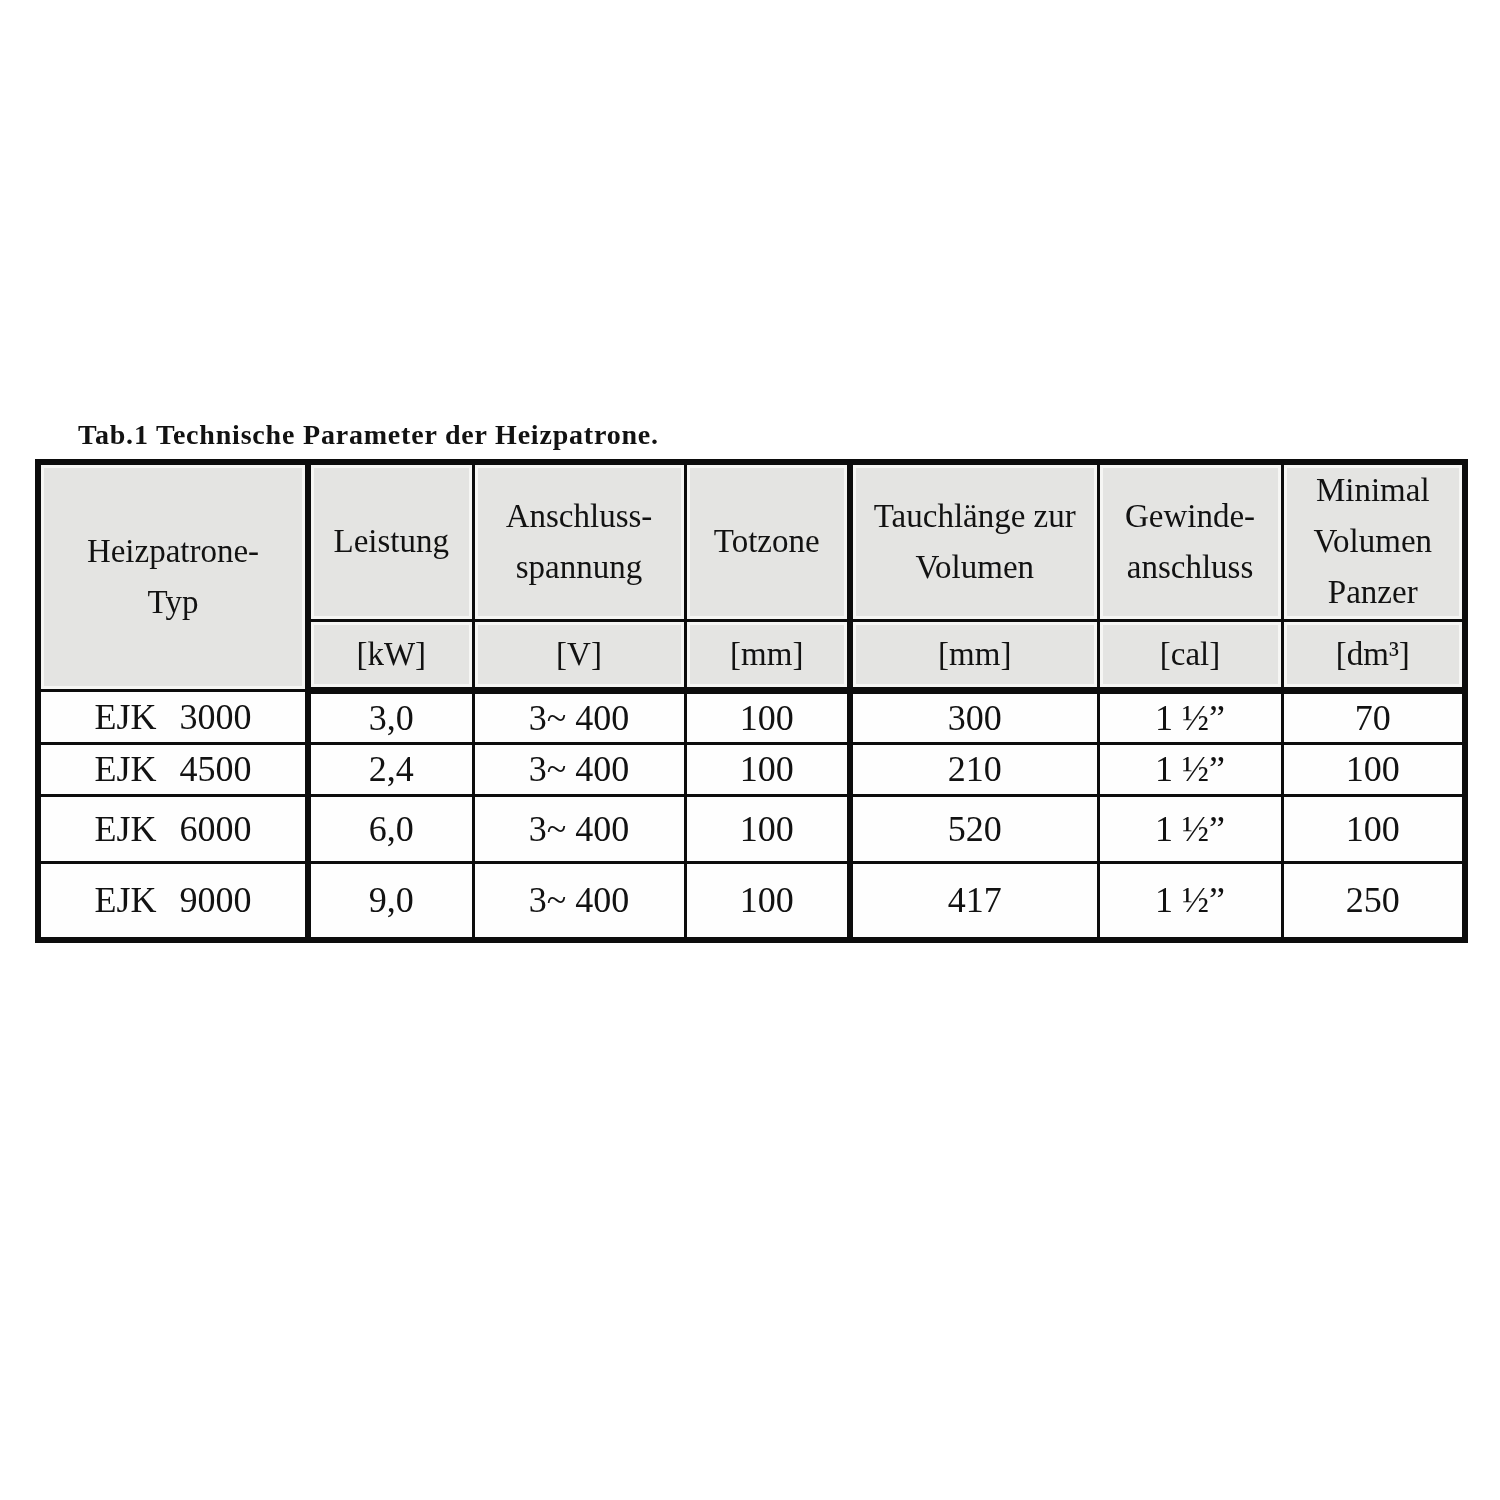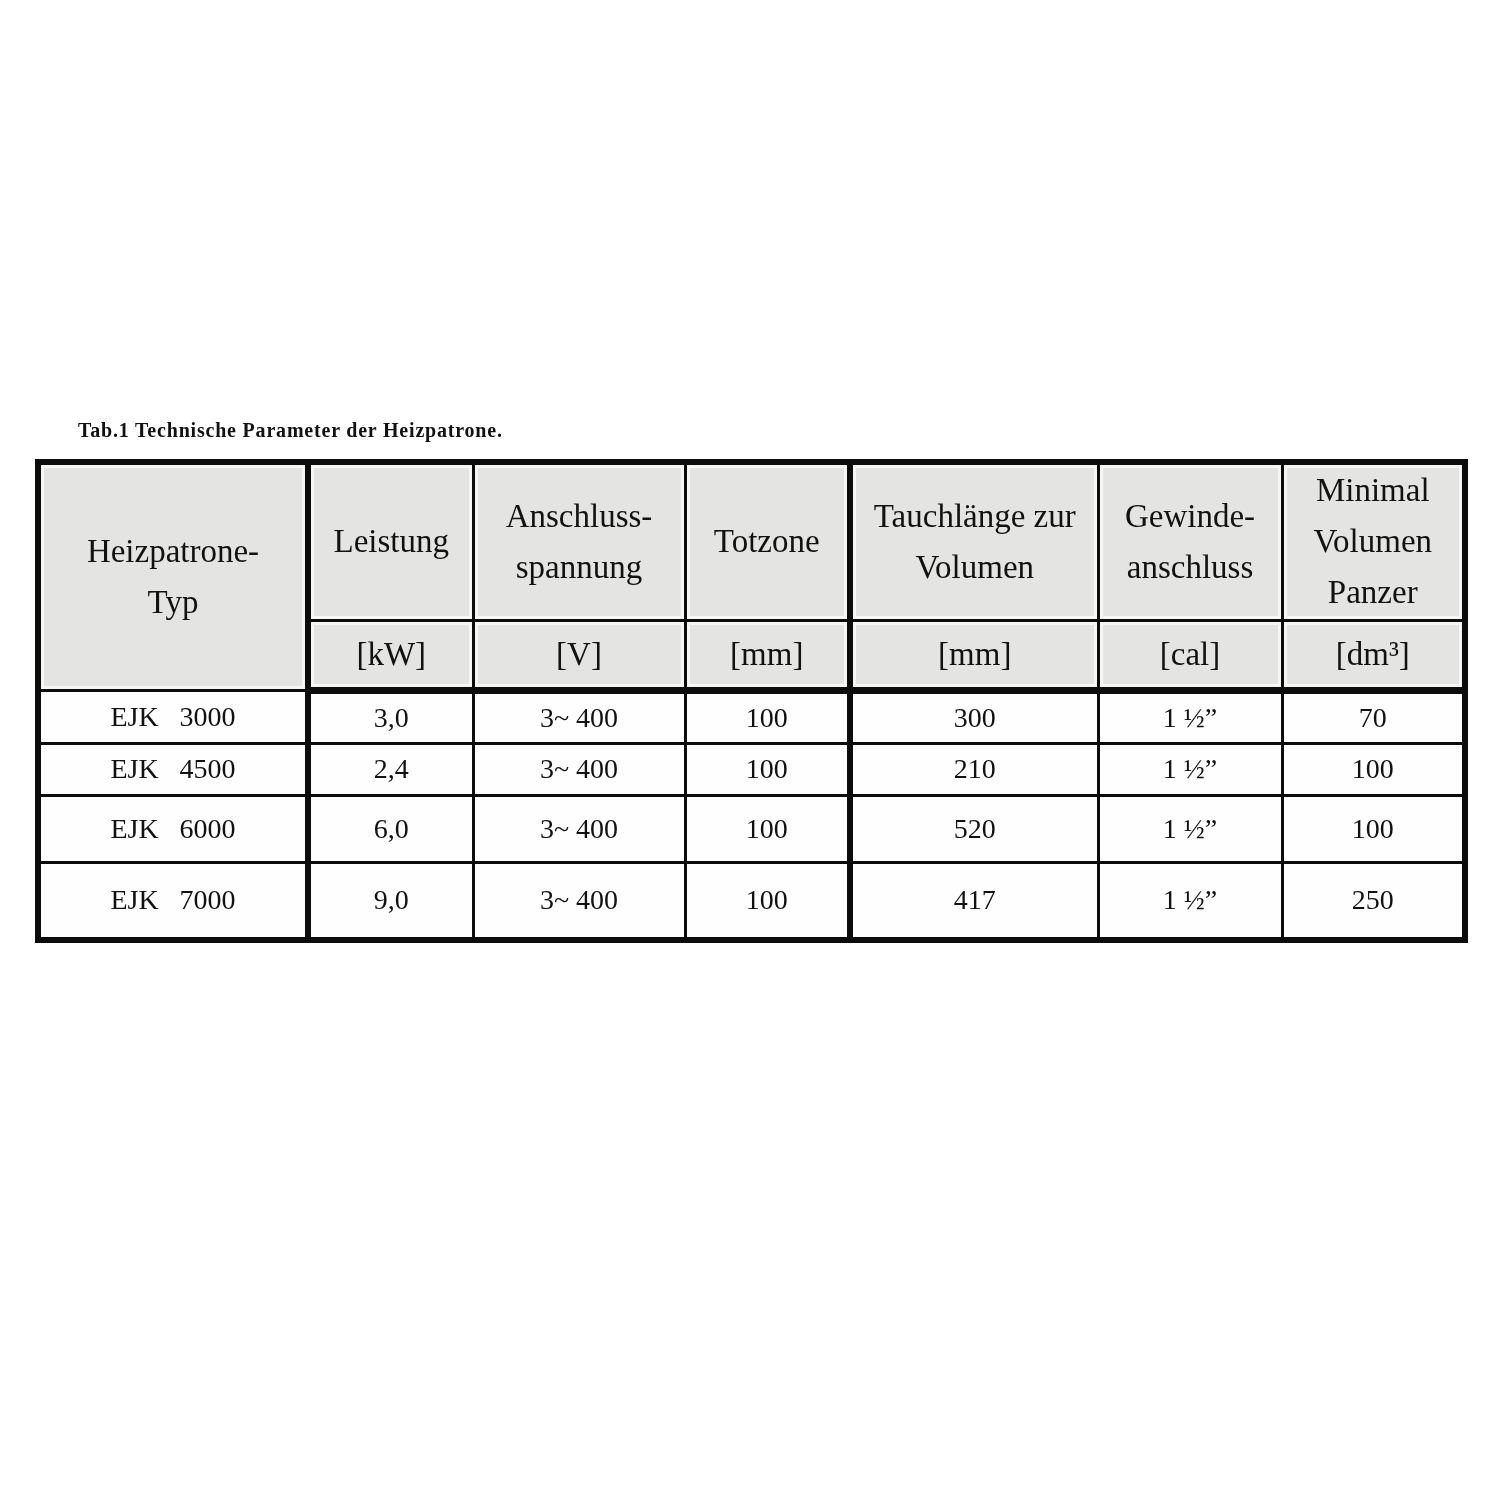--- a/index.html
+++ b/index.html
@@ -13,21 +13,21 @@
     height: 1500px;
     background: #ffffff;
     font-family: "Liberation Serif", "DejaVu Serif", serif;
     color: #121212;
     overflow: hidden;
   }
   .caption {
     position: absolute;
     left: 78px;
     top: 419px;
-    font-size: 20px;
+    font-size: 28px;
     font-weight: 700;
     letter-spacing: 0.8px;
     white-space: nowrap;
     font-family: Liberation Serif, serif;
   }
   table.params {
     position: absolute;
     left: 35px;
     top: 459px;
     border-collapse: collapse;
@@ -54,21 +54,21 @@
   }
   tr.hdr-names { height: 158px; }
   tr.hdr-units { height: 70px; margin-top: 28px; }
   tr.hdr-units th { line-height: 1.1; border-bottom-width: 7px; }
   th.span-col { border-bottom-width: 7px; }
   
   .thickR { border-right-width: 6px !important; }
   
   table.params tbody td {
     background: #fefefe;
-    font-size: 28px;
+    font-size: 36px;
     line-height: 1;
     white-space: nowrap;
     text-align: center;
   }
   tr.r0 { height: 53px; }
   tr.r1 { height: 52px; }
   tr.r2 { height: 67px; }
   tr.r3 { height: 78px; }
   td.typ { word-spacing: 14px; }
 </style>
@@ -136,21 +136,21 @@
       <tr class="r2">
         <td class="typ thickR">EJK 6000</td>
         <td>6,0</td>
         <td>3~ 400</td>
         <td class="thickR">100</td>
         <td>520</td>
         <td>1 ½”</td>
         <td>100</td>
       </tr>
       <tr class="r3">
-        <td class="typ thickR">EJK 7000</td>
+        <td class="typ thickR">EJK 9000</td>
         <td>9,0</td>
         <td>3~ 400</td>
         <td class="thickR">100</td>
         <td>417</td>
         <td>1 ½”</td>
         <td>250</td>
       </tr>
     </tbody>
   </table>
 </div>

